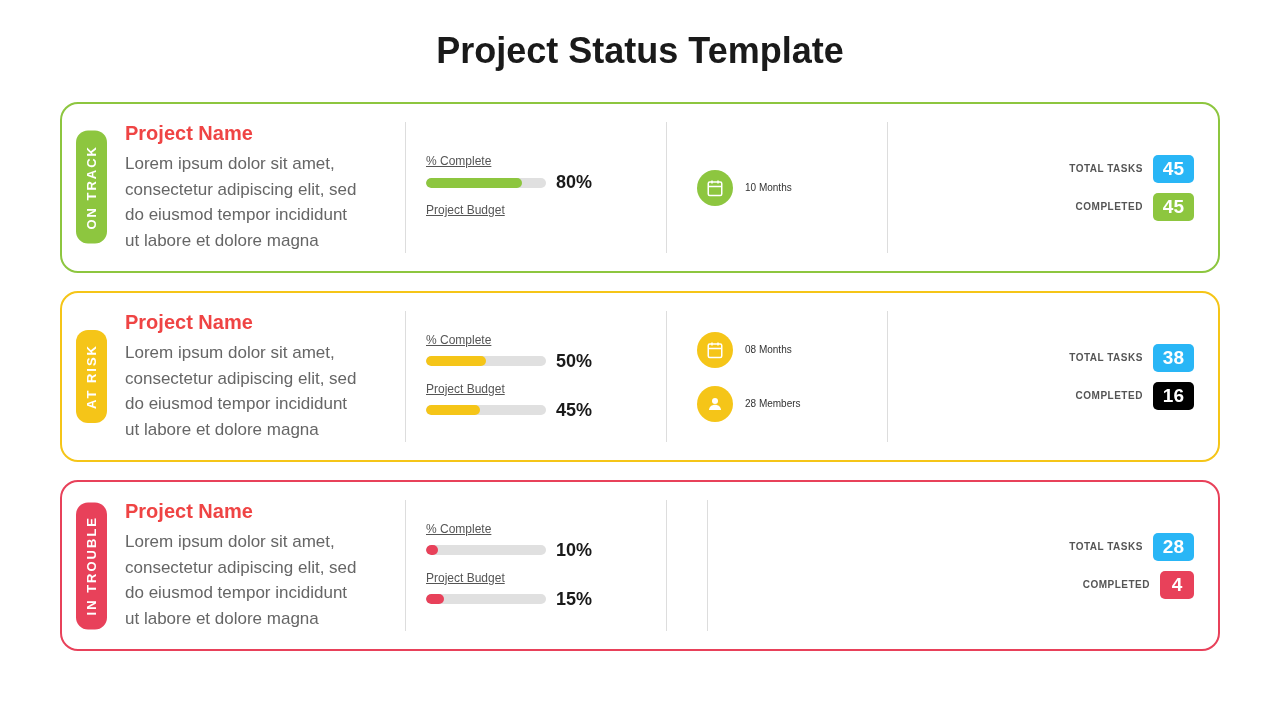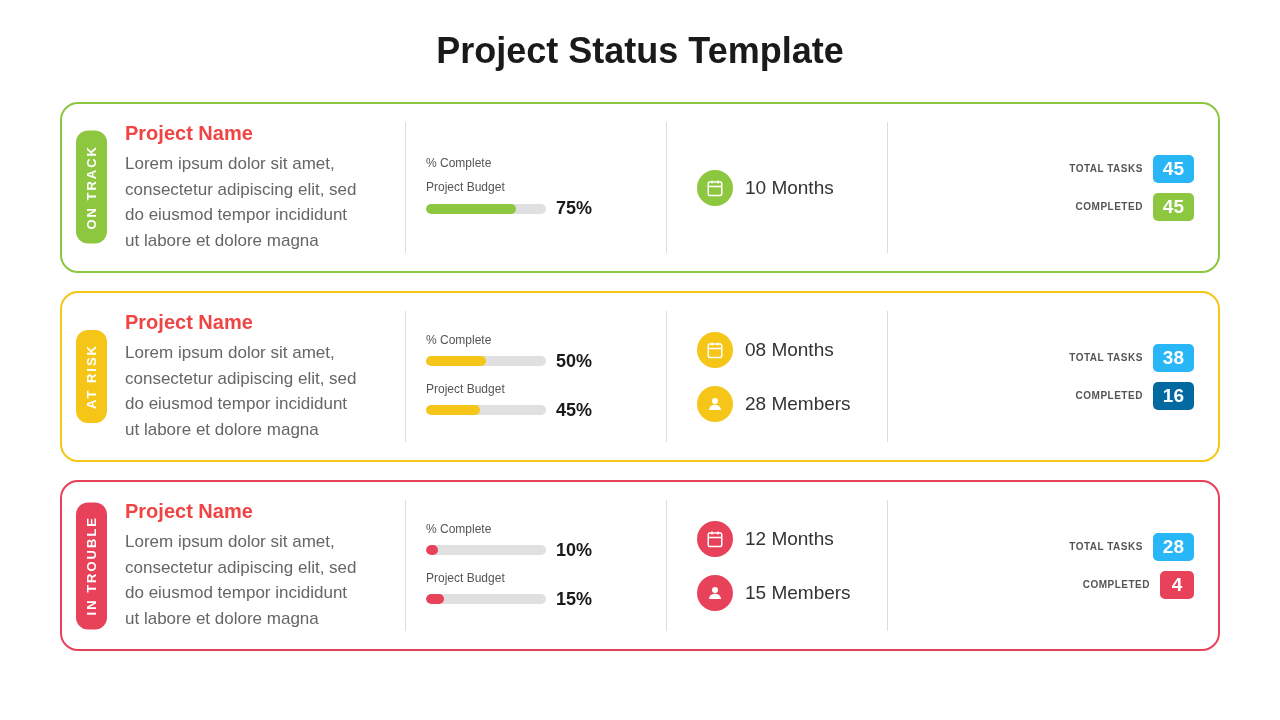--- a/index.html
+++ b/index.html
@@ -95,20 +95,21 @@
       flex: 0 0 220px;
     }
     .progress-item {
       margin-bottom: 10px;
     }
     .progress-item:last-child { margin-bottom: 0; }
     .progress-label {
       font-size: 12px;
       color: #555;
       margin-bottom: 4px;
+      text-decoration: underline;
     }
     .progress-row {
       display: flex;
       align-items: center;
       gap: 10px;
     }
     .progress-bar-bg {
       width: 120px;
       height: 10px;
       background: #e0e0e0;
@@ -147,21 +148,21 @@
       align-items: center;
       justify-content: center;
       font-size: 16px;
       color: white;
       flex-shrink: 0;
     }
     .info-icon.green { background: #8dc63f; }
     .info-icon.yellow { background: #f5c518; }
     .info-icon.red { background: #e8415a; }
     .info-text {
-      font-size: 19px;
+      font-size: 10px;
       color: #333;
       font-weight: 500;
     }
 
     
     .tasks-section {
       flex: 1;
       display: flex;
       flex-direction: column;
       gap: 10px;
@@ -186,21 +187,21 @@
       color: white;
       font-size: 19px;
       font-weight: 700;
       border-radius: 5px;
       padding: 3px 10px;
       min-width: 34px;
       text-align: center;
     }
     .task-badge.blue { background: #29b6f6; }
     .task-badge.green { background: #8dc63f; }
-    .task-badge.yellow { background: #0369a1; }
+    .task-badge.yellow { background: #000000; }
     .task-badge.red { background: #e8415a; }
   </style>
 </head>
 <body>
 
 <h1 class="page-title">Project Status Template</h1>
 
 <div class="cards-container">
 <div class="card green">
     <div class="side-label green">ON TRACK</div>
@@ -208,29 +209,29 @@
     <div class="project-info">
       <div class="project-name">Project Name</div>
       <div class="project-desc">Lorem ipsum dolor sit amet, consectetur adipiscing elit, sed do eiusmod tempor incididunt ut labore et dolore magna</div>
     </div>
 
     <div class="divider"></div>
 
     <div class="progress-section">
       <div class="progress-item">
         <div class="progress-label">% Complete</div>
+        <div class="progress-row">
+          <div class="progress-bar-bg">
+            <div class="progress-bar-fill" style="width:80%; background:#8dc63f;"></div>
+          </div>
+          <span class="progress-pct">80%</span>
+        </div>
       </div>
       <div class="progress-item">
         <div class="progress-label">Project Budget</div>
-        <div class="progress-row">
-          <div class="progress-bar-bg">
-            <div class="progress-bar-fill" style="width:75%; background:#8dc63f;"></div>
-          </div>
-          <span class="progress-pct">75%</span>
-        </div>
       </div>
     </div>
 
     <div class="divider"></div>
 
     <div class="info-section">
       <div class="info-item">
         <div class="info-icon green">
           <svg width="18" height="18" viewBox="0 0 24 24" fill="white">
             <rect x="3" y="4" width="18" height="18" rx="2" ry="2" fill="none" stroke="white" stroke-width="2"></rect>
@@ -351,42 +352,20 @@
           <div class="progress-bar-bg">
             <div class="progress-bar-fill" style="width:15%; background:#e8415a;"></div>
           </div>
           <span class="progress-pct">15%</span>
         </div>
       </div>
     </div>
 
     <div class="divider"></div>
 
-    <div class="info-section">
-      <div class="info-item">
-        <div class="info-icon red">
-          <svg width="18" height="18" viewBox="0 0 24 24" fill="white">
-            <rect x="3" y="4" width="18" height="18" rx="2" ry="2" fill="none" stroke="white" stroke-width="2"></rect>
-            <line x1="16" y1="2" x2="16" y2="6" stroke="white" stroke-width="2"></line>
-            <line x1="8" y1="2" x2="8" y2="6" stroke="white" stroke-width="2"></line>
-            <line x1="3" y1="10" x2="21" y2="10" stroke="white" stroke-width="2"></line>
-          </svg>
-        </div>
-        <span class="info-text">12 Months</span>
-      </div>
-      <div class="info-item">
-        <div class="info-icon red">
-          <svg width="18" height="18" viewBox="0 0 24 24" fill="white">
-            <circle cx="12" cy="8" r="4" fill="white"></circle>
-            <path d="M4 20c0-4 3.6-7 8-7s8 3 8 7" fill="white"></path>
-          </svg>
-        </div>
-        <span class="info-text">15 Members</span>
-      </div>
-    </div>
 
     <div class="divider"></div>
 
     <div class="tasks-section">
       <div class="task-row">
         <span class="task-label">TOTAL TASKS</span>
         <span class="task-badge blue">28</span>
       </div>
       <div class="task-row">
         <span class="task-label">COMPLETED</span>

